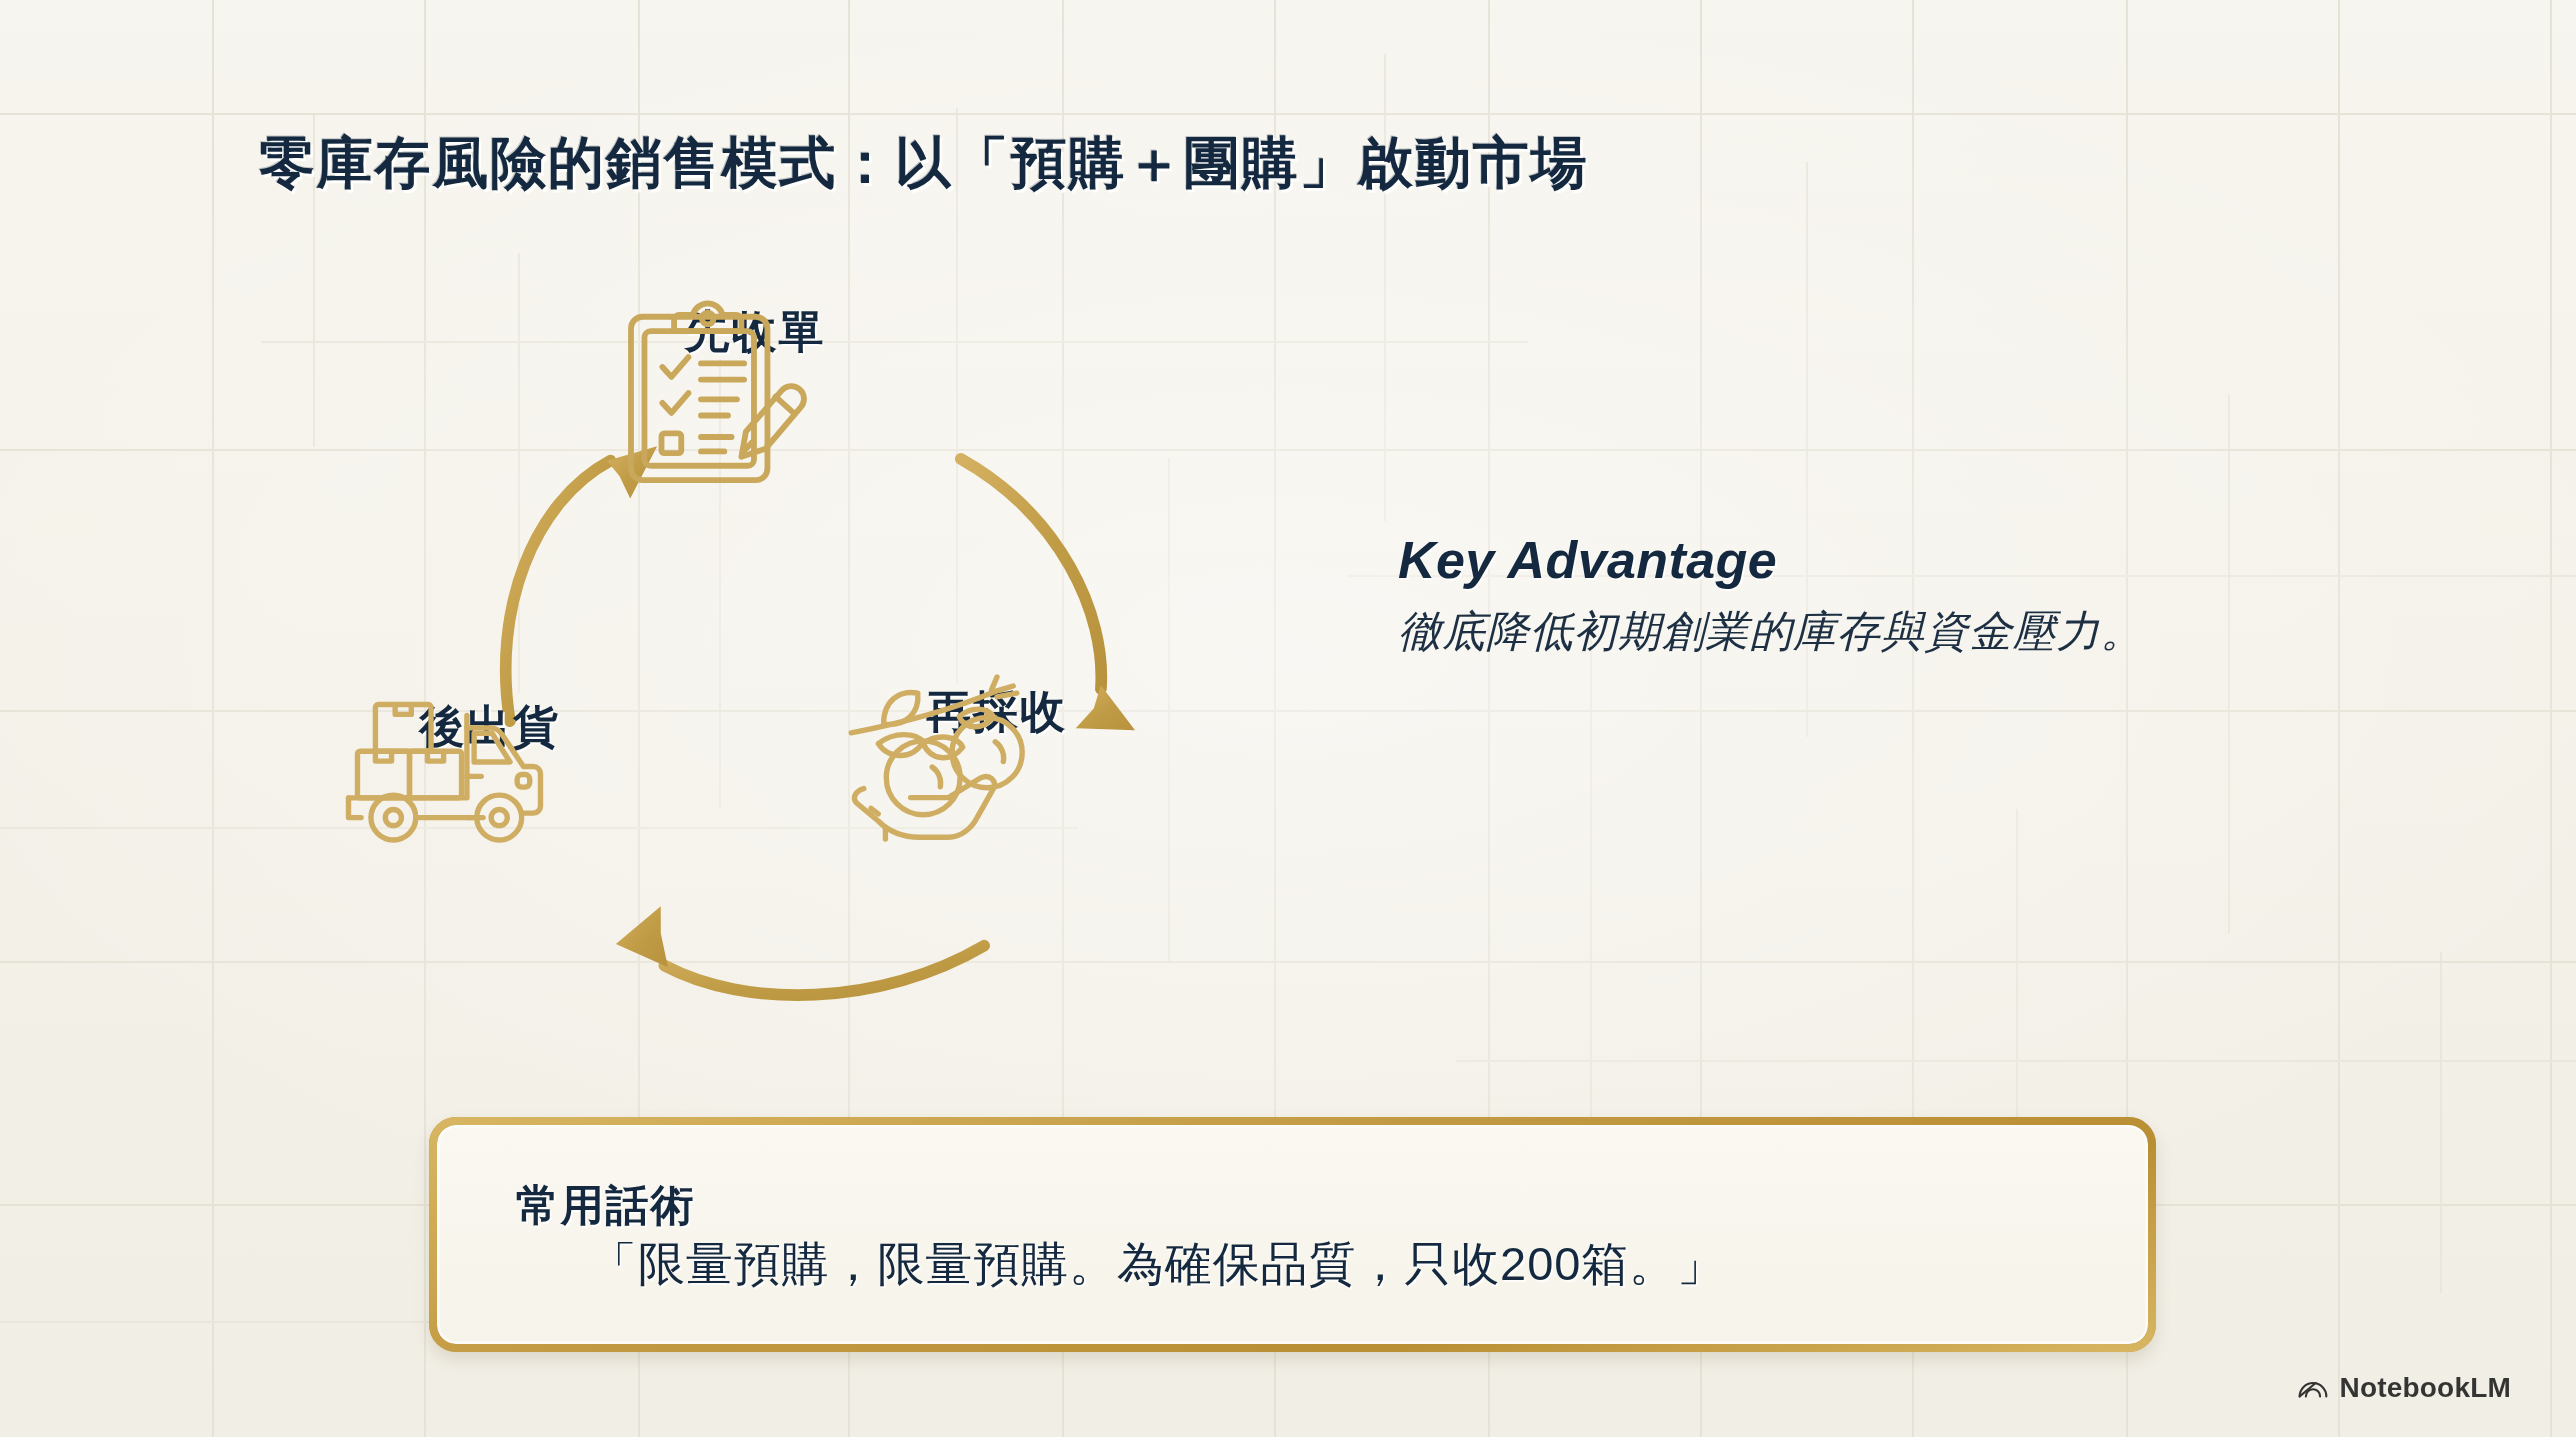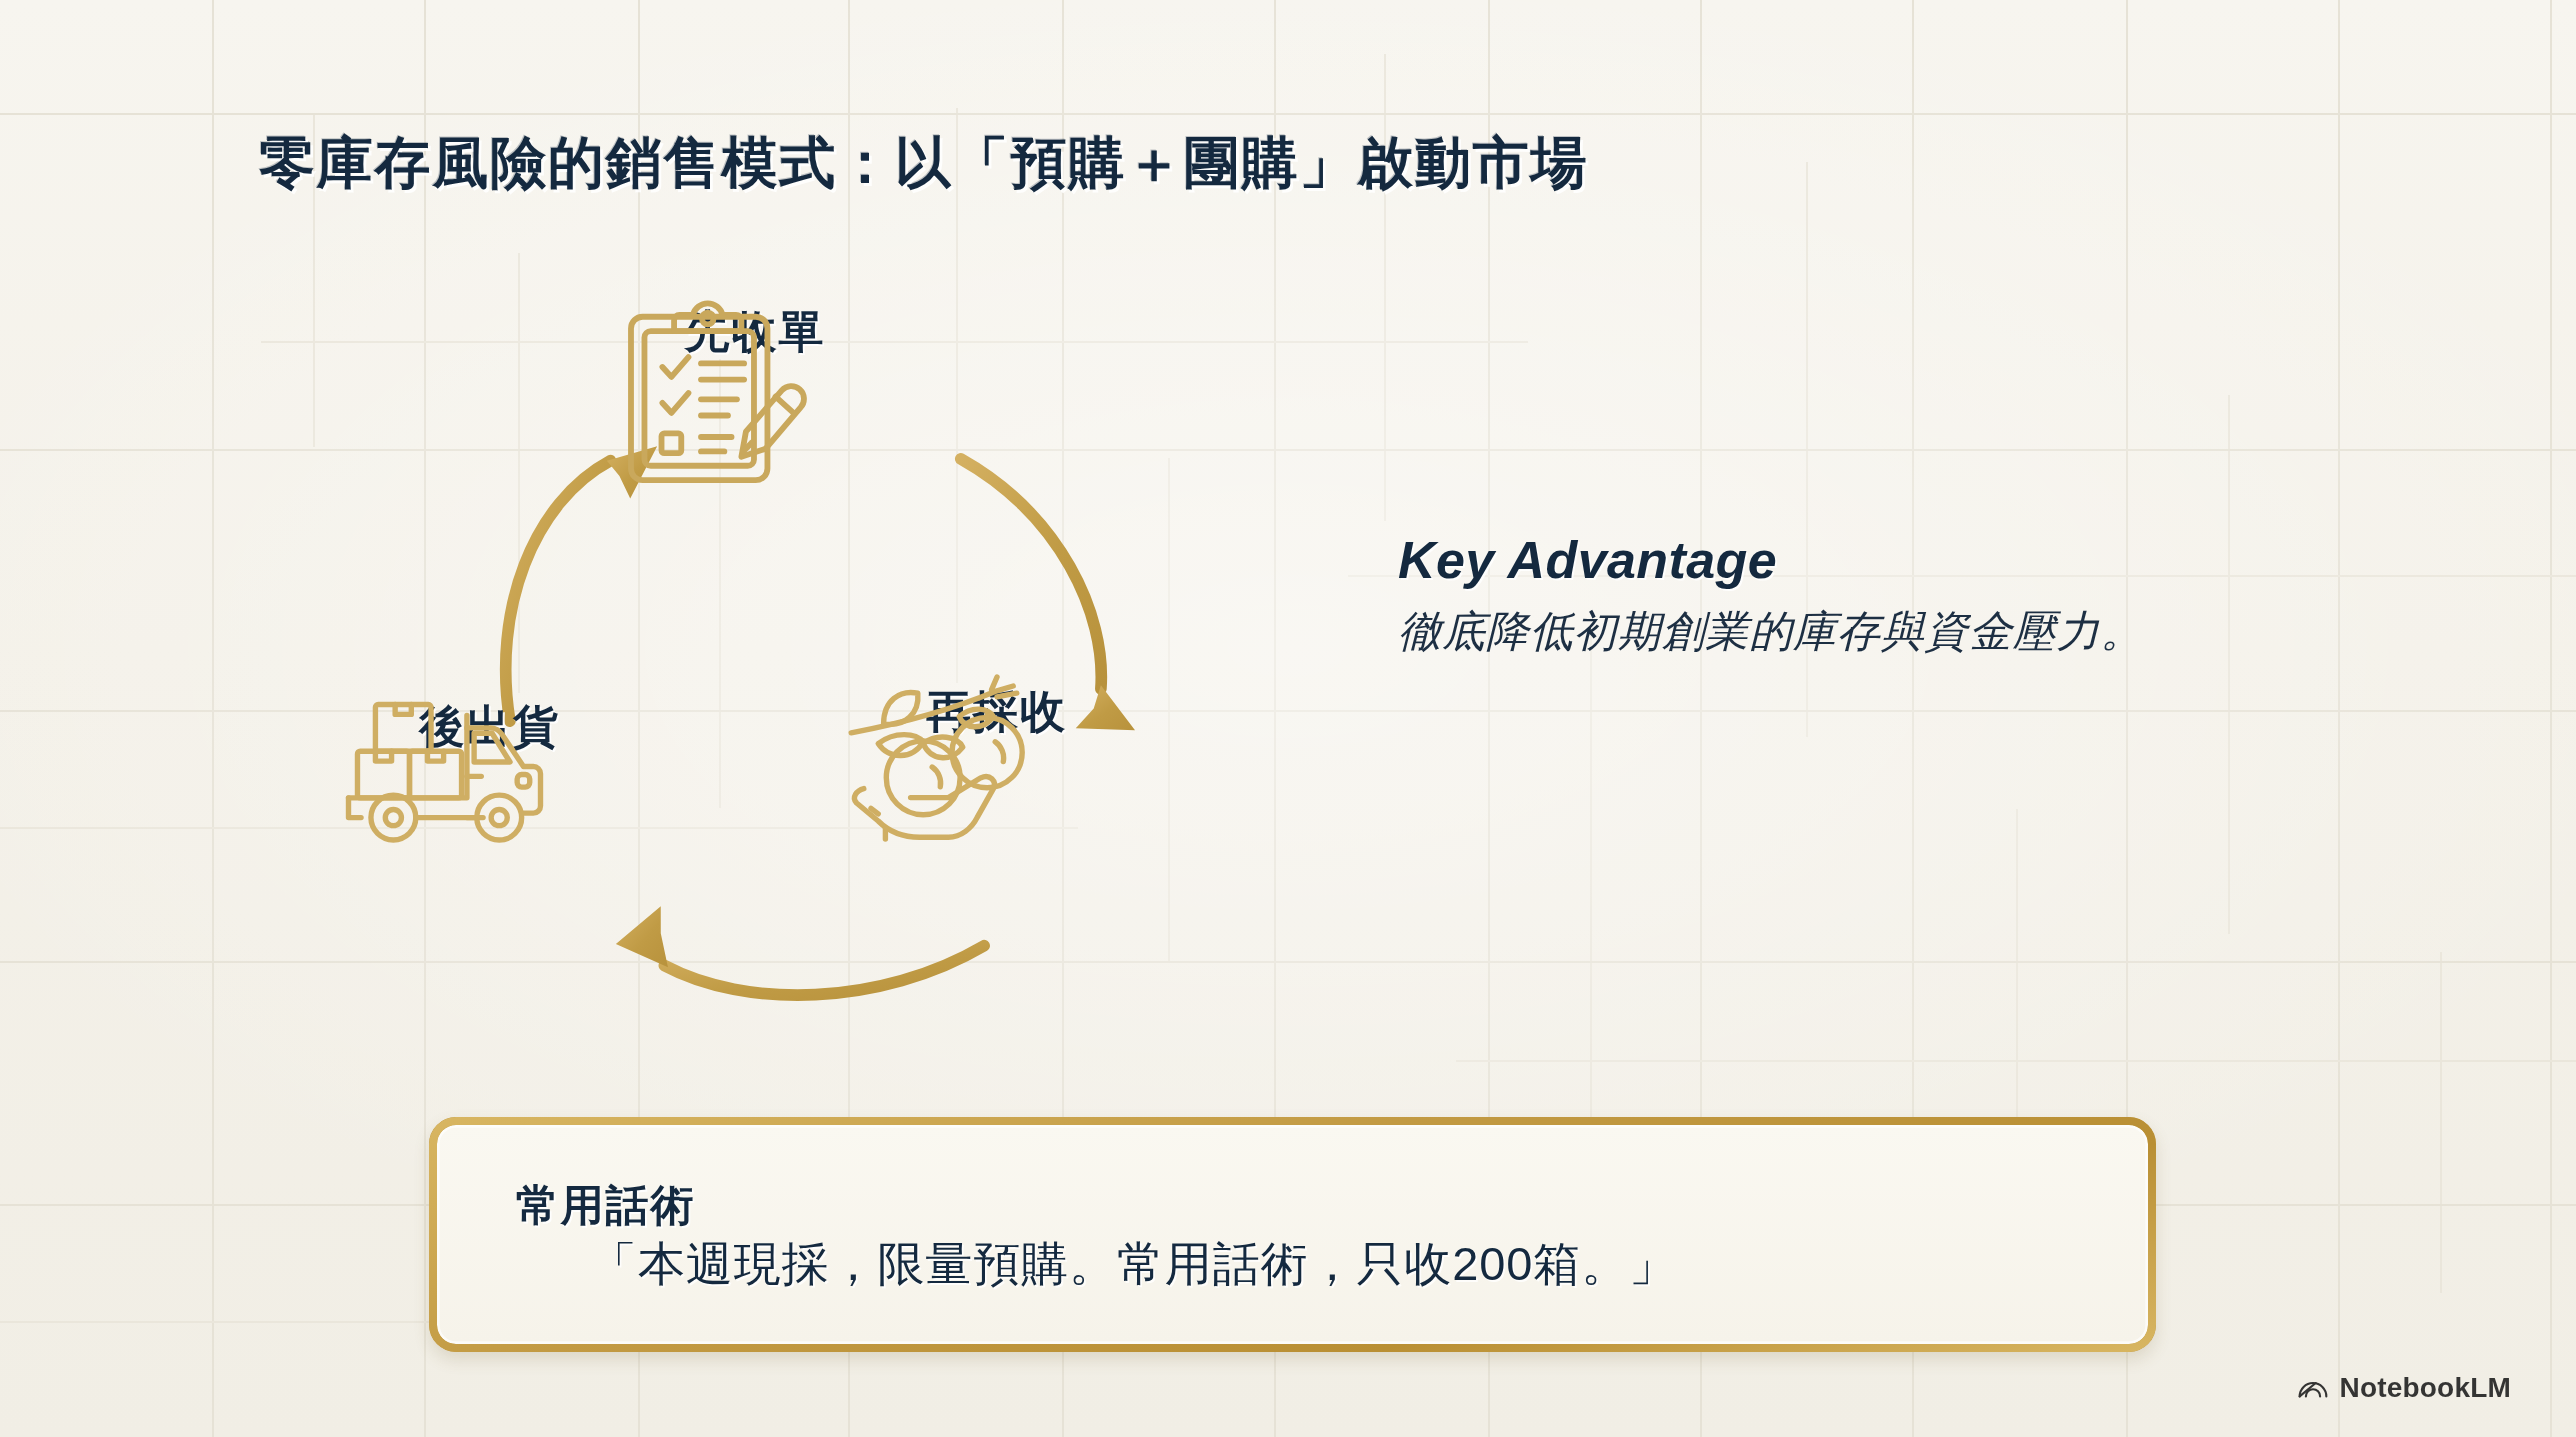--- a/index.html
+++ b/index.html
@@ -341,21 +341,21 @@
     </div>
   </div>
 
   <div class="key-advantage">
     <div class="ka-title">Key Advantage</div>
     <div class="ka-body">徹底降低初期創業的庫存與資金壓力。</div>
   </div>
 
   <div class="script-box">
     <div class="sb-title">常用話術</div>
-    <div class="sb-quote">「本週現採，限量預購。常用話術，只收200箱。」</div>
+    <div class="sb-quote">「限量預購，限量預購。為確保品質，只收200箱。」</div>
   </div>
 
   <div class="watermark">
     <span>
       <svg width="32" height="27" viewBox="0 0 36 30" fill="none" stroke="#1b1b1b" stroke-width="2.4">
         <path d="M3 25 A 15 15 0 0 1 33 25" stroke-linecap="round"></path>
         <path d="M10 25 A 8 8 0 0 1 26 25" stroke-linecap="round"></path>
         <path d="M3 25 L 21 10" stroke-linecap="round"></path>
       </svg>
     </span>

